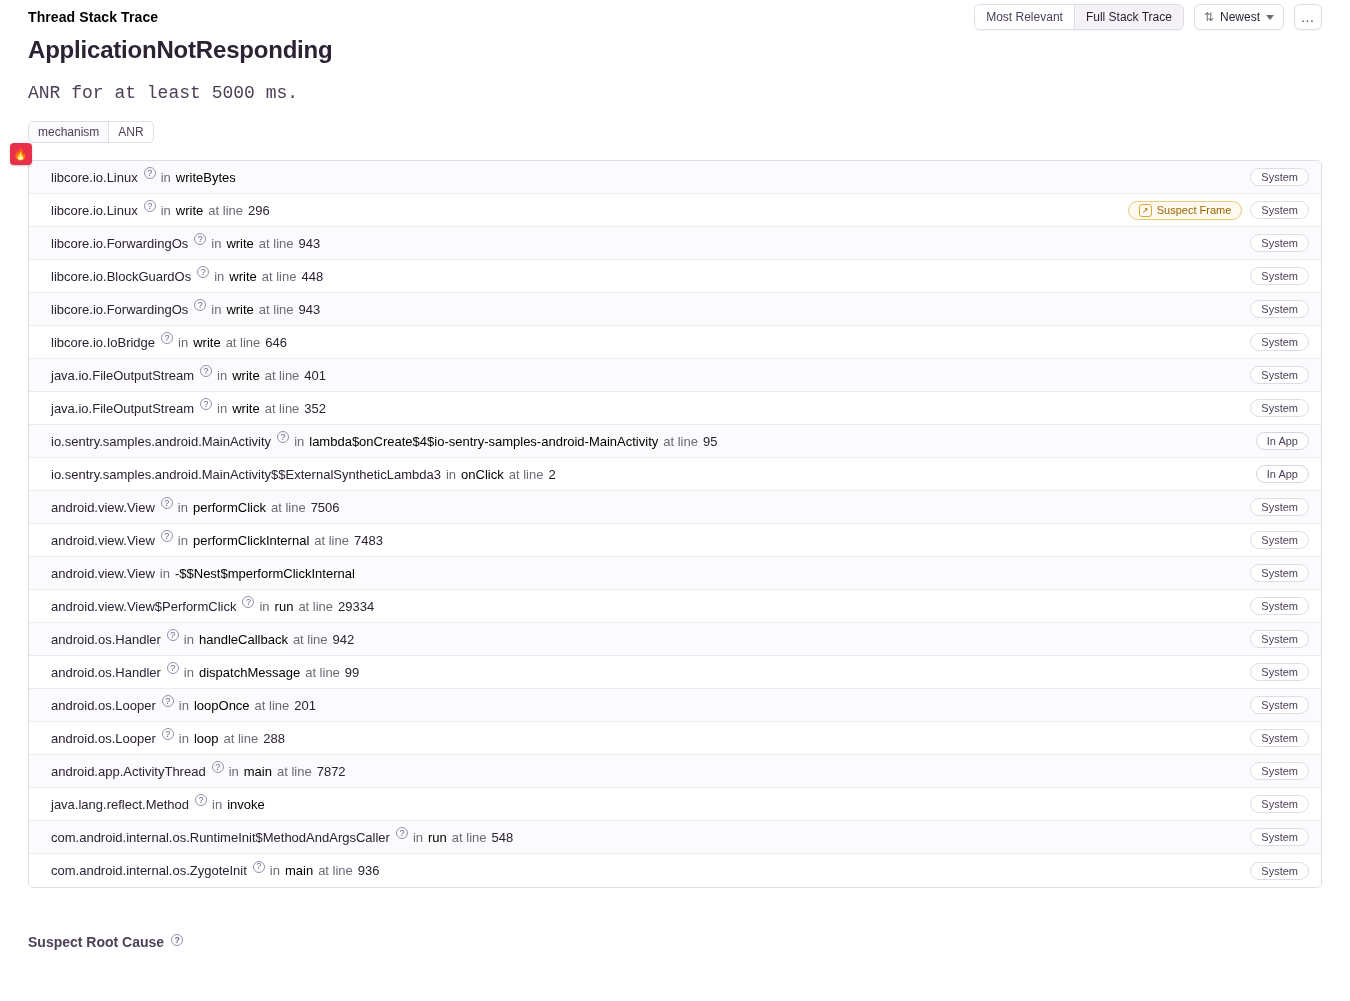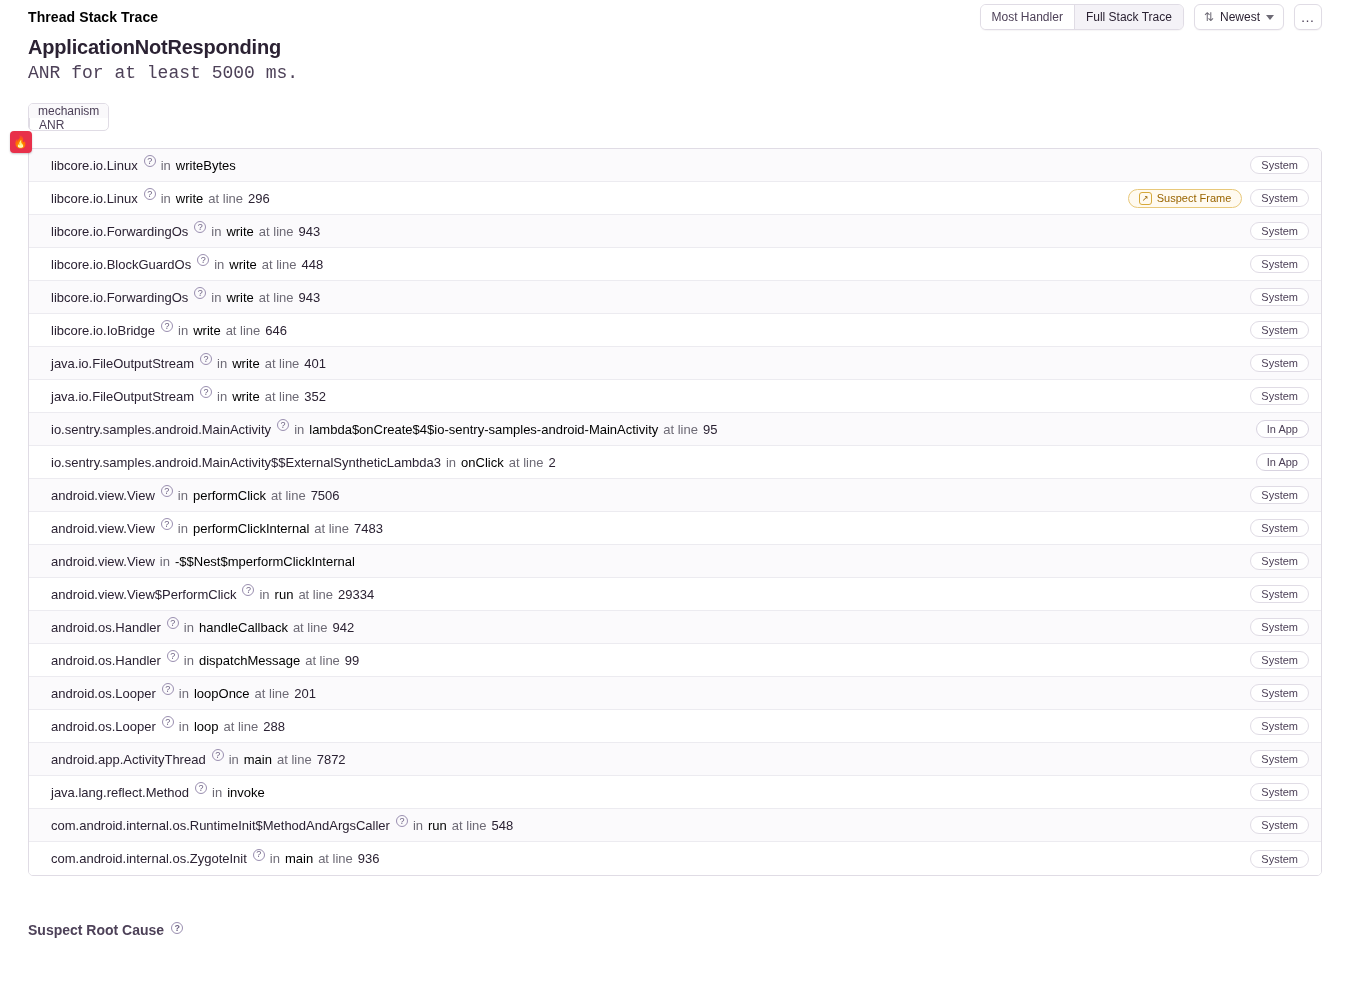--- a/index.html
+++ b/index.html
@@ -61,34 +61,34 @@
     border: 1px solid #e0dce5; border-radius: 6px;
     background: #fff; cursor: pointer;
     display: flex; align-items: center; justify-content: center;
     color: #4d4158; font-size: 14px; letter-spacing: 1px;
     box-shadow: 0 1px 1px rgba(43,34,51,0.04);
   }
 
   
   .title-block { padding: 6px 28px 0 28px; }
   .err-title {
-    font-size: 20px; font-weight: bold; color: #2b2233;
-    margin: 0 0 4px 0; letter-spacing: -0.2px;
+    font-size: 24px; font-weight: bold; color: #2b2233;
+    margin: 0 0 19px 0; letter-spacing: -0.2px;
   }
   .err-sub {
     font-family: "Liberation Mono", monospace;
     font-size: 18px; color: #4d4158; margin: 0;
   }
 
   
   .pill-wrap { padding: 18px 28px 0 28px; }
   .pill {
     display: inline-flex; align-items: stretch;
     border: 1px solid #e0dce5; border-radius: 5px;
-    overflow: hidden; background: #fff; height: 28px; flex-direction: column;
+    overflow: hidden; background: #fff; height: 22px;
   }
   .pill .k, .pill .v {
     display: flex; align-items: center;
     font-size: 12px; padding: 0 9px; color: #4d4158;
   }
   .pill .k { background: #faf9fb; }
   .pill .v { border-left: 1px solid #e0dce5; }
 
   
   .trace-wrap { padding: 17px 28px 0 28px; position: relative; }
@@ -158,21 +158,21 @@
 </style>
 </head>
 <body>
 
 <div class="page">
 
   <div class="header-row">
     <div class="header-title">Thread Stack Trace</div>
     <div class="header-controls">
       <div class="segmented">
-        <button class="seg">Most Handler</button>
+        <button class="seg">Most Relevant</button>
         <button class="seg active">Full Stack Trace</button>
       </div>
       <button class="sortbtn">
         <span class="glyph">⇅</span>
         <span>Newest</span>
         <span class="caret"></span>
       </button>
       <button class="ellipsis-btn">
         <span>…</span>
       </button>

